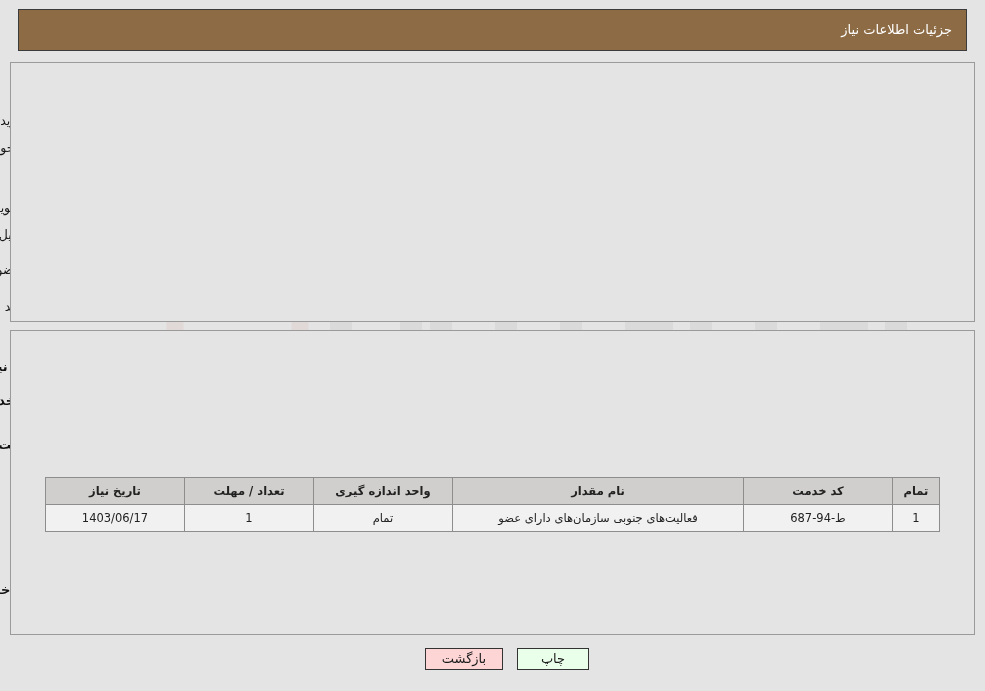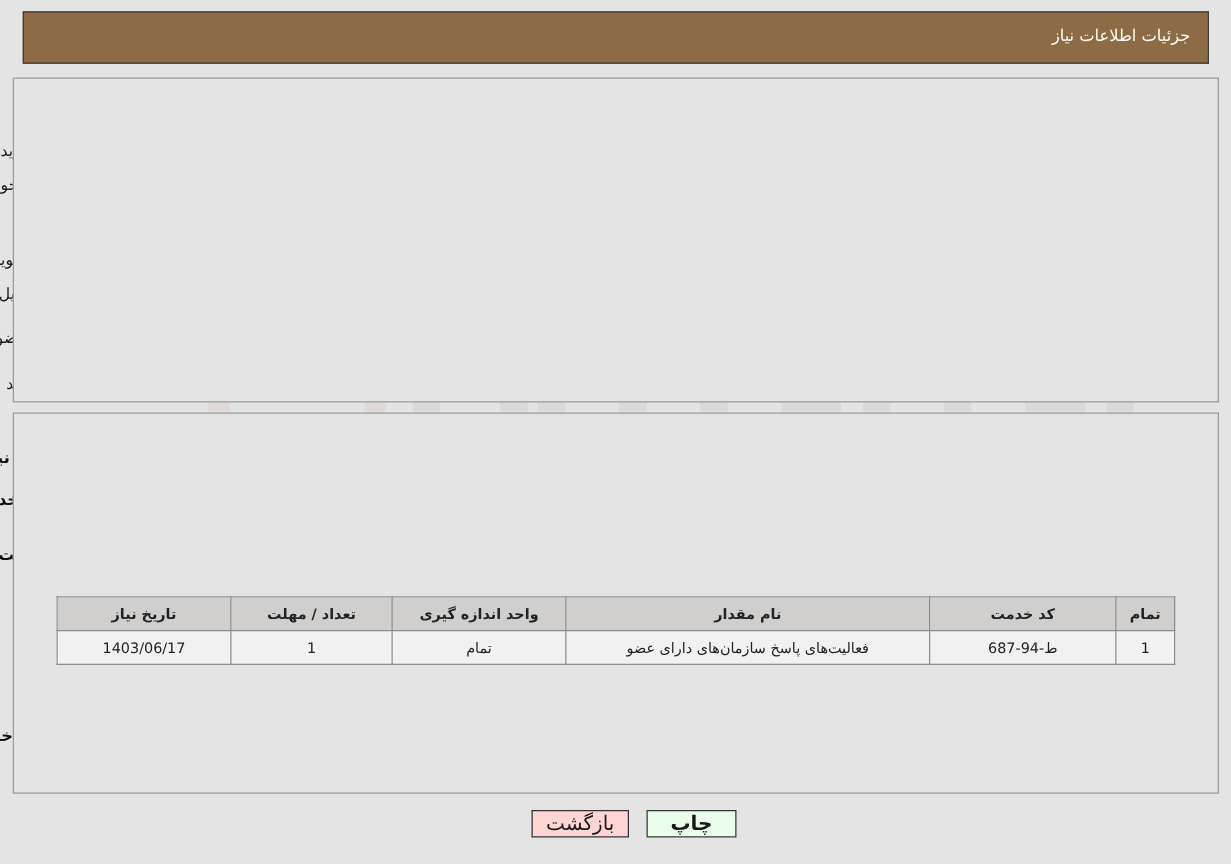--- a/index.html
+++ b/index.html
@@ -197,21 +197,21 @@
     color: #222;
     padding: 0 4px;
   }
 
   
   .btn {
     position: absolute;
     height: 22px;
     border: 1px solid #333;
     box-sizing: border-box;
-    font-size: 16px;
+    font-size: 13px;
     text-align: center;
     line-height: 20px;
     cursor: pointer;
     z-index: 3;
   }
   #btn-print  { background: #eaffea; }
   #btn-back   { background: #fdd5d5; }
 </style>
 </head>
 <body>
@@ -319,28 +319,28 @@
       <th>نام مقدار</th>
       <th style="width:130px;">واحد اندازه گیری</th>
       <th style="width:120px;">تعداد / مهلت</th>
       <th style="width:130px;">تاریخ نیاز</th>
     </tr>
   </thead>
   <tbody>
     <tr>
       <td>1</td>
       <td>ط-94-687</td>
-      <td>فعالیت‌های پاسخ سازمان‌های دارای عضو</td>
+      <td>فعالیت‌های جنوبی سازمان‌های دارای عضو</td>
       <td>تمام</td>
       <td>1</td>
       <td>1403/06/17</td>
     </tr>
   </tbody>
 </table>
 
 <div class="boldlbl" style="right:912px; top:582px;">توضیحات خریدار:</div>
 <div class="ta" id="ta-notes" style="right:78px; top:545px; width:827px; height:78px;">
   <span>هرگونه پرداخت بابت این قرارداد براساس اعتبارات تخصیص‌یافته و دریافتی از خزانه می‌باشد. (محل تامین اعتبار از اعتبارات ملی مبلغ 2450 میلیون ریال اخزا 212  بت تاریخ سر رسید 1405/09/16می باشد)</span>
   <span class="grip">◢</span>
 </div>
 
-<div class="btn" id="btn-print" style="left:517px; top:648px; width:72px;font-weight:bold;">چاپ</div>
+<div class="btn" id="btn-print" style="left:517px; top:648px; width:72px;">چاپ</div>
 <div class="btn" id="btn-back" style="left:425px; top:648px; width:78px;">بازگشت</div>
 
 </body></html>

